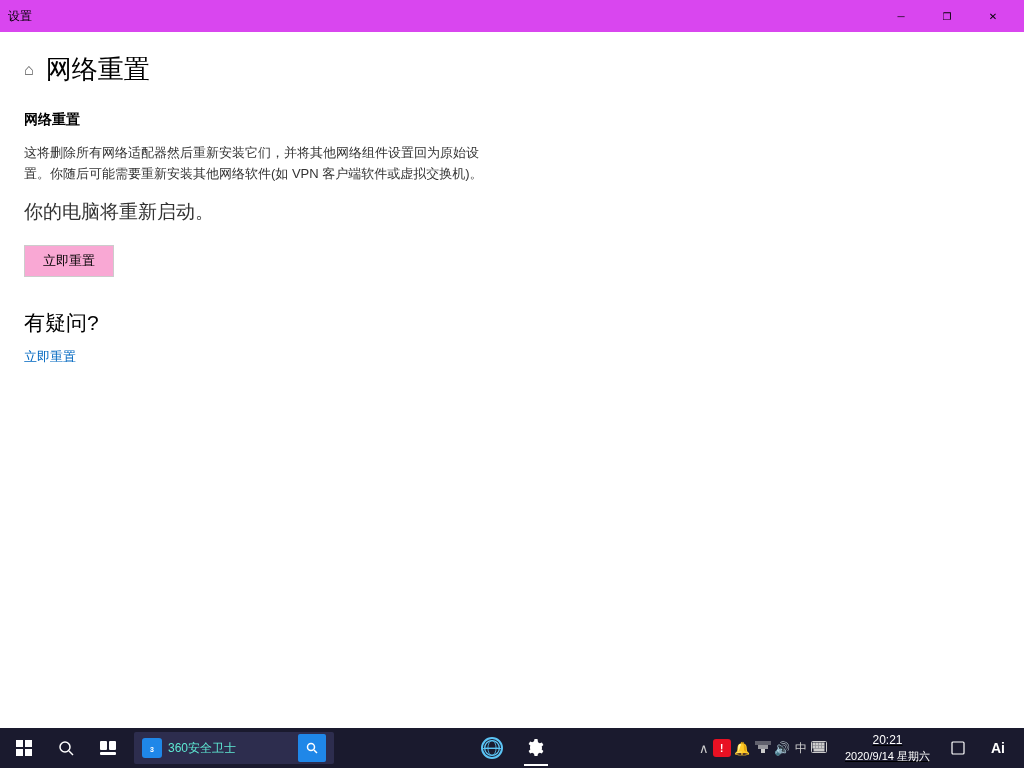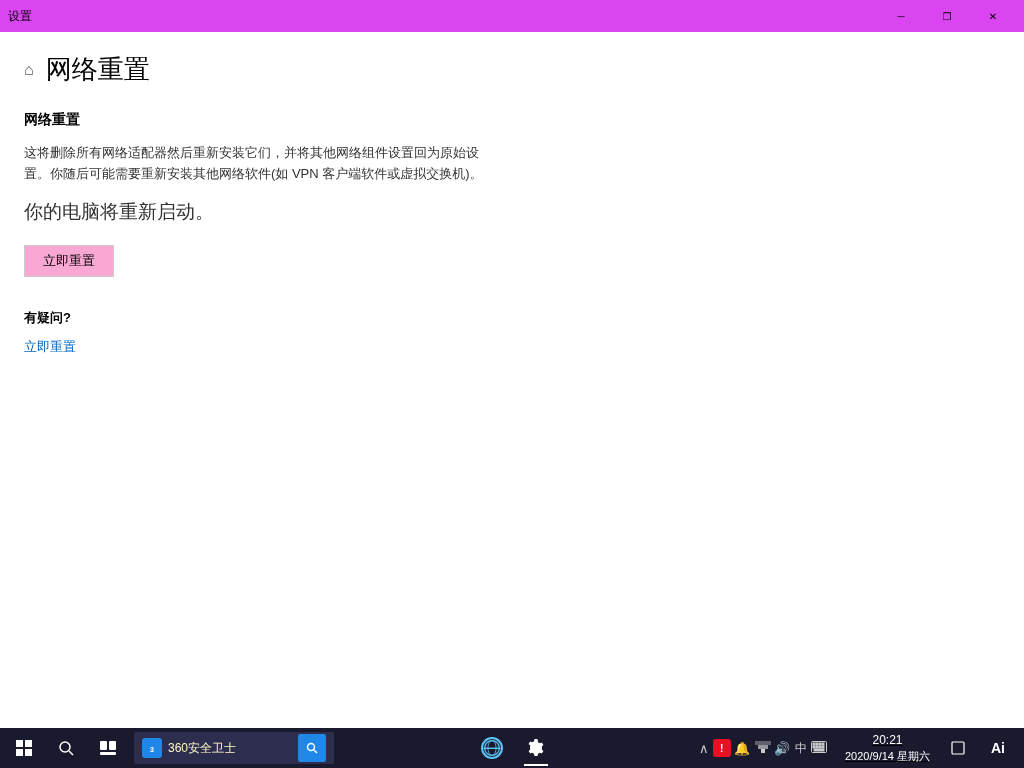--- a/index.html
+++ b/index.html
@@ -101,22 +101,22 @@
       padding: 6px 18px;
       font-size: 13px;
       font-family: "Microsoft YaHei", sans-serif;
       cursor: pointer;
       color: #000;
       margin-bottom: 32px;
     }
 
     
     .question-title {
-      font-size: 13px;
-      font-weight: 700;
+      font-size: 21px;
+      font-weight: 400;
       color: #000;
       margin-bottom: 10px;
     }
     .help-link {
       color: #0067c0;
       text-decoration: none;
       font-size: 13px;
       cursor: pointer;
     }
 
@@ -168,21 +168,21 @@
       display: flex;
       align-items: center;
       justify-content: center;
       font-size: 10px;
       color: #fff;
       font-weight: bold;
       flex-shrink: 0;
     }
     .search-text {
       font-size: 12px;
-      color: #fef9c3;
+      color: #5eead4;
       flex: 1;
     }
     .search-btn-360 {
       width: 28px;
       height: 28px;
       background: #1f87e8;
       border-radius: 2px;
       display: flex;
       align-items: center;
       justify-content: center;

